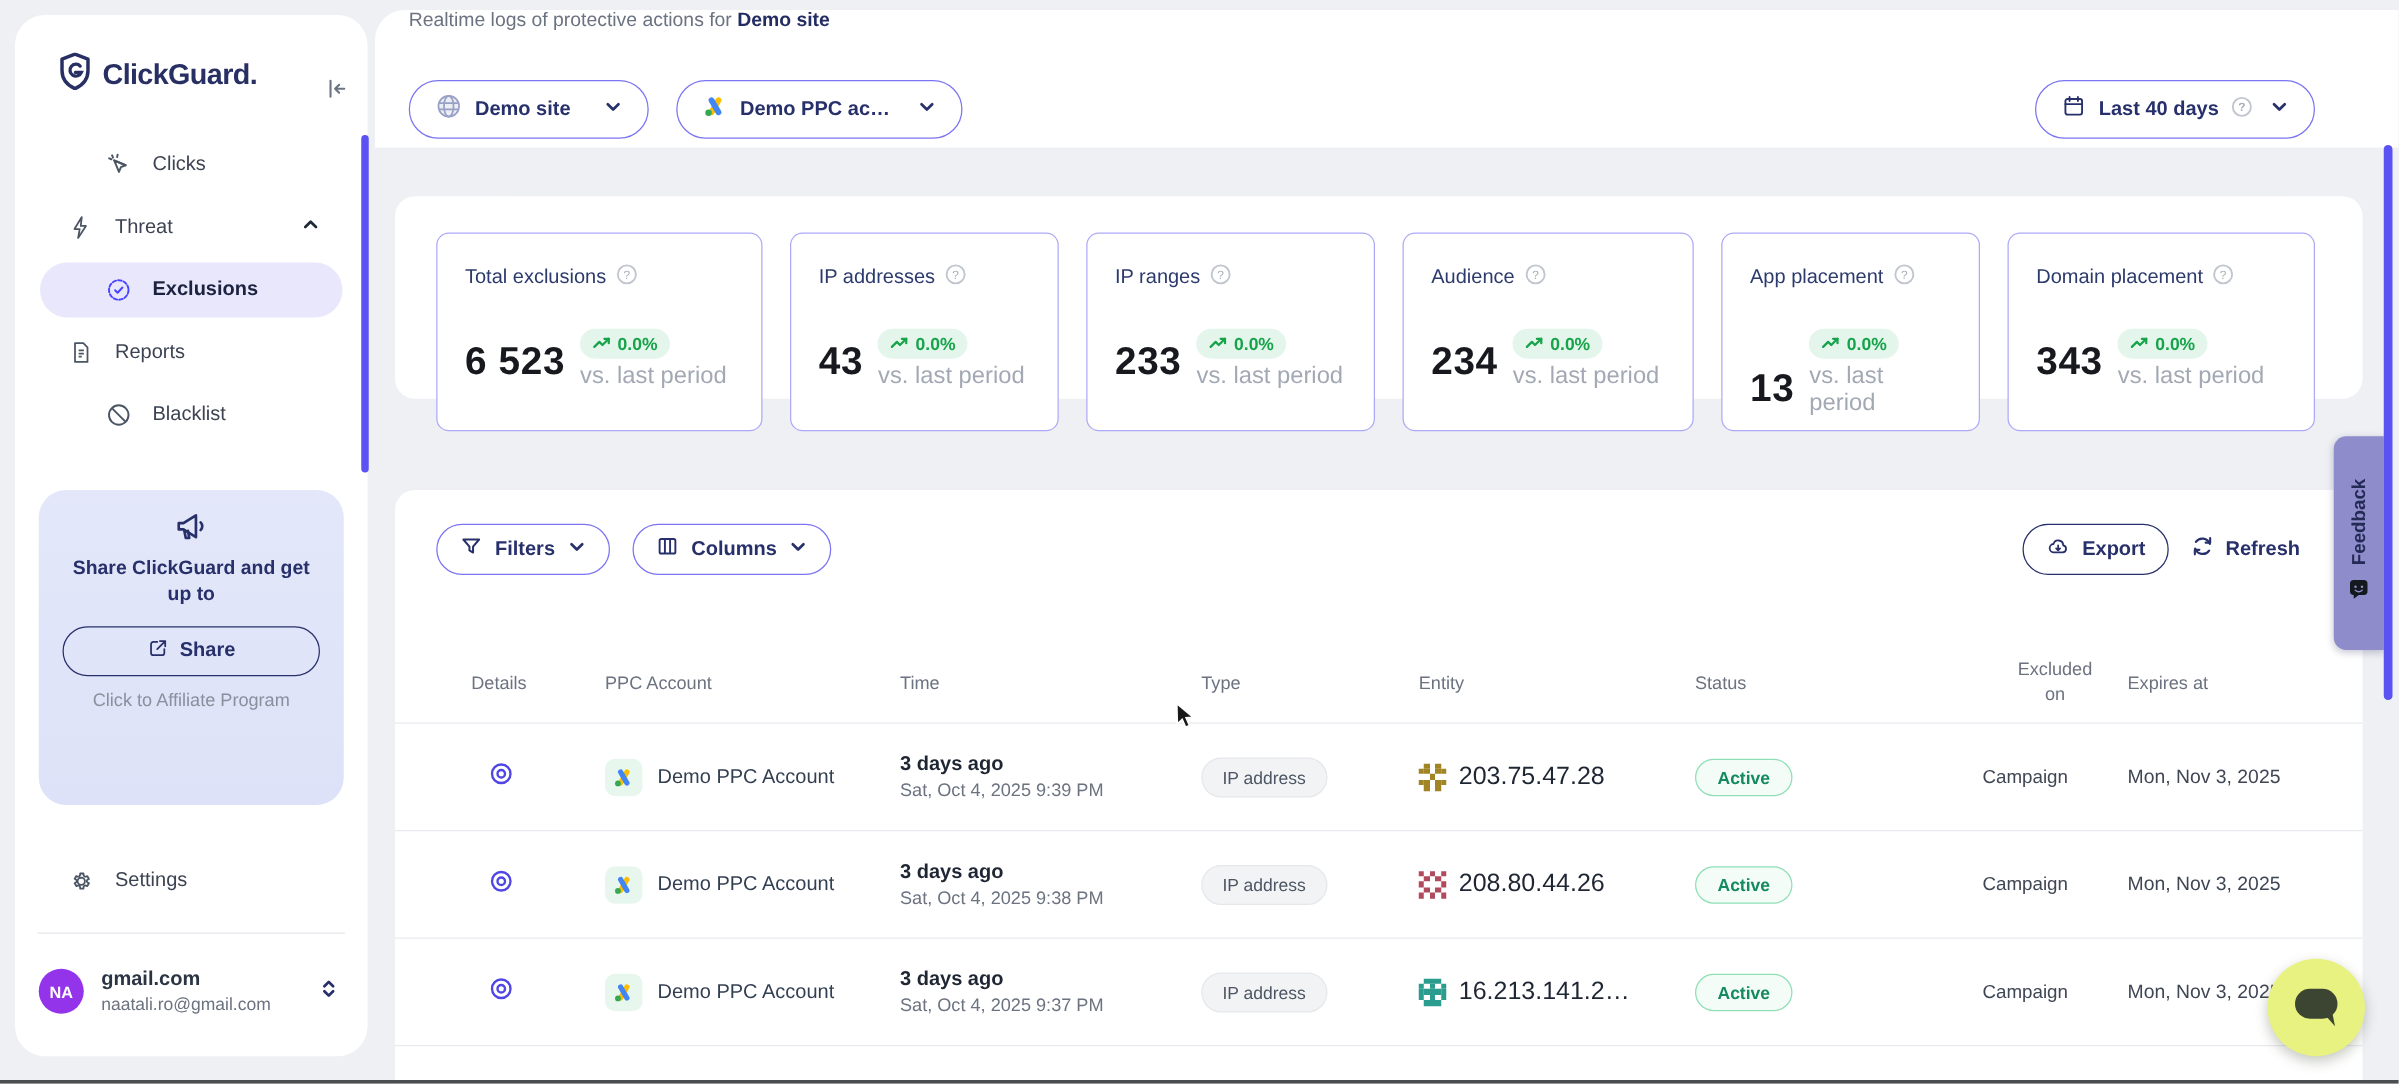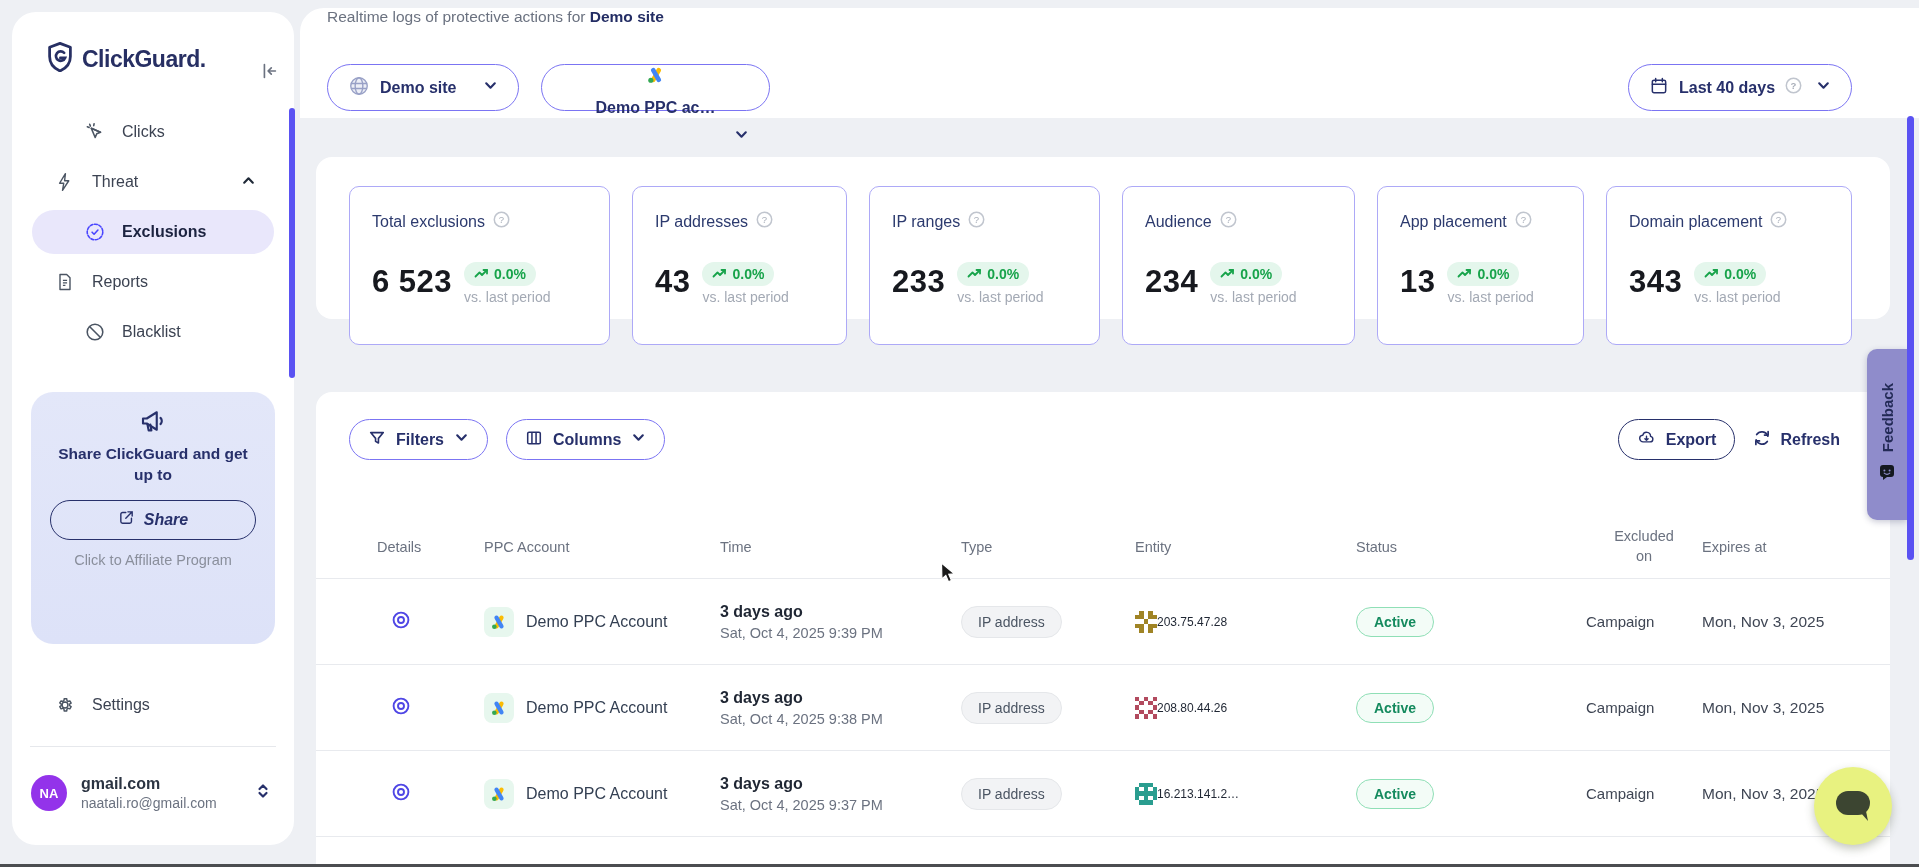--- a/index.html
+++ b/index.html
@@ -20,21 +20,21 @@
   .nav-item.active { background:#e9e7fb; }
   .nav-item.active .nav-label { color:#1c2340; font-weight:600; }
   .nav-chevron { margin-left:auto; margin-right:18px; }
 
   .promo { position:absolute; left:19px; top:380px; width:244px; height:252px; border-radius:22px;
            background:linear-gradient(180deg,#e3e7f9 0%,#dde2f8 100%); text-align:center; padding-top:14px; }
   .promo-line1 { font-size:15.5px; font-weight:600; color:#27306b; line-height:1.35; margin-top:4px; padding:0 24px; }
   .promo-amount { font-size:31px; font-weight:700; color:#27306b; margin-top:10px; }
   .promo-share { margin:14px auto 0; width:206px; height:40px; border:1.5px solid #27306b; border-radius:20px;
                  background:transparent; display:flex; align-items:center; justify-content:center; gap:9px;
-                 font-size:16px; font-weight:600; color:#27306b; cursor:pointer;font-style:italic; }
+                 font-size:16px; font-weight:600; color:#27306b; cursor:pointer; }
   .promo-footer { font-size:14.5px; color:#8a8f9c; margin-top:12px; }
 
   .settings-row { position:absolute; left:20px; bottom:120px; display:flex; align-items:center; height:40px; padding-left:22px; width:240px; cursor:pointer; }
   .sidebar-divider { position:absolute; left:18px; right:18px; bottom:98px; height:1px; background:#e6e8ec; }
   .user-row { position:absolute; left:19px; right:14px; bottom:22px; height:60px; display:flex; align-items:center; cursor:pointer; }
   .avatar { width:36px; height:36px; border-radius:50%; background:#9333ea; color:#fff; font-size:13px; font-weight:700;
             display:flex; align-items:center; justify-content:center; flex:0 0 36px; }
   .user-texts { margin-left:14px; }
   .user-name { font-size:16px; font-weight:700; color:#2b3442; }
   .user-email { font-size:14px; color:#6b7280; margin-top:2px; }
@@ -42,37 +42,37 @@
 
   .side-scrollbar { position:absolute; left:289px; top:108px; width:6px; height:270px; background:#5a52f2; border-radius:3px; }
 
   
   .header-panel { position:absolute; left:300px; top:8px; right:0; height:110px; background:#fff; border-radius:24px 0 0 0; }
   .subtitle { position:absolute; left:327px; top:8px; font-size:15.5px; color:#6b7280; }
   .subtitle b { color:#232d64; font-weight:700; }
   .pill { display:inline-flex; align-items:center; gap:10px; height:47px; border:1.5px solid #7b74f3; border-radius:24px;
           background:#fff; padding:0 20px; font-size:16px; font-weight:600; color:#27306b; cursor:pointer; }
   .site-pill { position:absolute; left:327px; top:64px; width:192px; }
-  .account-pill { position:absolute; left:541px; top:64px; width:229px;flex-direction:column; }
+  .account-pill { position:absolute; left:541px; top:64px; width:229px; }
   .date-pill { position:absolute; right:67px; top:64px; width:224px; }
   .pill .chev { margin-left:auto; }
 
   
   .stats-panel { position:absolute; left:316px; top:157px; width:1574px; height:162px; background:#fff; border-radius:16px; }
   .stats-row { position:absolute; left:33px; top:29px; right:37px; display:flex; gap:22px; }
   .stat-card { border:1.5px solid #ada9f7; border-radius:10px; height:159px; padding:24px 22px 0; background:#fff; }
   .stat-card:nth-child(1){width:261px} .stat-card:nth-child(2){width:215px} .stat-card:nth-child(3){width:231px}
   .stat-card:nth-child(4){width:233px} .stat-card:nth-child(5){width:207px} .stat-card:nth-child(6){width:246px}
   .stat-title-row { display:flex; align-items:center; gap:8px; font-size:16px; color:#2c3a6e; font-weight:500; }
   .stat-value-row { display:flex; align-items:flex-end; gap:12px; margin-top:30px; }
   .stat-num { font-size:31px; font-weight:700; color:#17191f; letter-spacing:0.5px; line-height:1; padding-bottom:14px; }
   .delta-block { display:flex; flex-direction:column; gap:3px; }
   .delta-pill { display:inline-flex; align-items:center; gap:5px; background:#e4f6ec; color:#17a34a; font-size:14px; font-weight:600;
                 border-radius:13px; padding:4px 10px; width:max-content; }
-  .delta-caption { font-size:14px; color:#a3a9b4; padding-bottom:6px; }
+  .delta-caption { font-size:19px; color:#a3a9b4; padding-bottom:6px; }
 
   
   .table-panel { position:absolute; left:316px; top:392px; width:1574px; height:500px; background:#fff; border-radius:16px; overflow:hidden; }
   .tbl-toolbar { position:absolute; top:27px; left:33px; right:50px; display:flex; align-items:center; gap:18px; }
   .btn-outline { display:inline-flex; align-items:center; gap:10px; height:41px; border:1.5px solid #7b74f3; border-radius:21px;
                  background:#fff; padding:0 18px; font-size:16px; font-weight:600; color:#27306b; cursor:pointer; }
   .btn-export { margin-left:auto; border-color:#27306b; }
   .btn-ghost { display:inline-flex; align-items:center; gap:9px; border:none; background:none; font-size:16px; font-weight:600;
                color:#27306b; cursor:pointer; height:41px; }
   .tbl { position:absolute; top:124px; left:0; right:0; }
@@ -81,21 +81,21 @@
   .tr.body-row { height:86px; border-top:1px solid #e8eaee; }
   .th-excluded { max-width:72px; margin:0 auto; text-align:center; line-height:1.35; }
   .cell-details { padding-left:13px; }
   .eye-btn { cursor:pointer; display:inline-flex; }
   .cell-account { display:flex; align-items:center; gap:12px; font-size:16px; color:#333f52; font-weight:500; }
   .ads-box { width:30px; height:30px; border-radius:8px; background:#e7f7ee; display:flex; align-items:center; justify-content:center; }
   .time-rel { font-size:16px; font-weight:600; color:#1f2633; }
   .time-abs { font-size:14.5px; color:#6b7280; margin-top:4px; }
   .type-badge { display:inline-block; background:#f2f3f5; border:1px solid #e5e7ea; color:#4b5563; font-size:14px;
                 border-radius:17px; padding:7px 16px; width:max-content; }
-  .cell-entity { display:flex; align-items:center; font-size:12px; font-weight:500; color:#1f2633; }
+  .cell-entity { display:flex; align-items:center; gap:10px; font-size:20px; font-weight:500; color:#1f2633; }
   .identicon { width:22px; height:22px; display:grid; grid-template-columns:repeat(5,1fr); grid-template-rows:repeat(5,1fr); border-radius:3px; }
   .status-badge { display:inline-block; background:#f3fcf7; border:1.5px solid #8fdfb6; color:#148a5e; font-size:14px; font-weight:600;
                   border-radius:17px; padding:6px 17px; width:max-content; }
   .cell-plain { font-size:15px; color:#3f4654; }
   .cell-expires { font-size:15.5px; color:#3f4654; }
 
   
   .feedback-tab { position:absolute; right:12px; top:349px; width:40px; height:171px; background:#8f8ccb; border-radius:10px 0 0 10px;
                   display:flex; flex-direction:column; align-items:center; justify-content:center; gap:12px; cursor:pointer;
                   box-shadow:0 2px 6px rgba(40,44,90,.25); }

